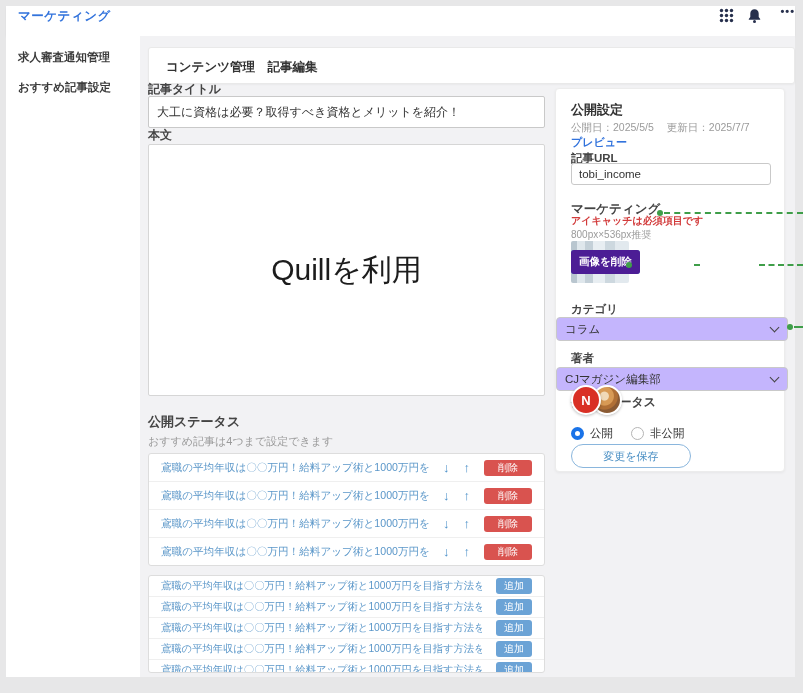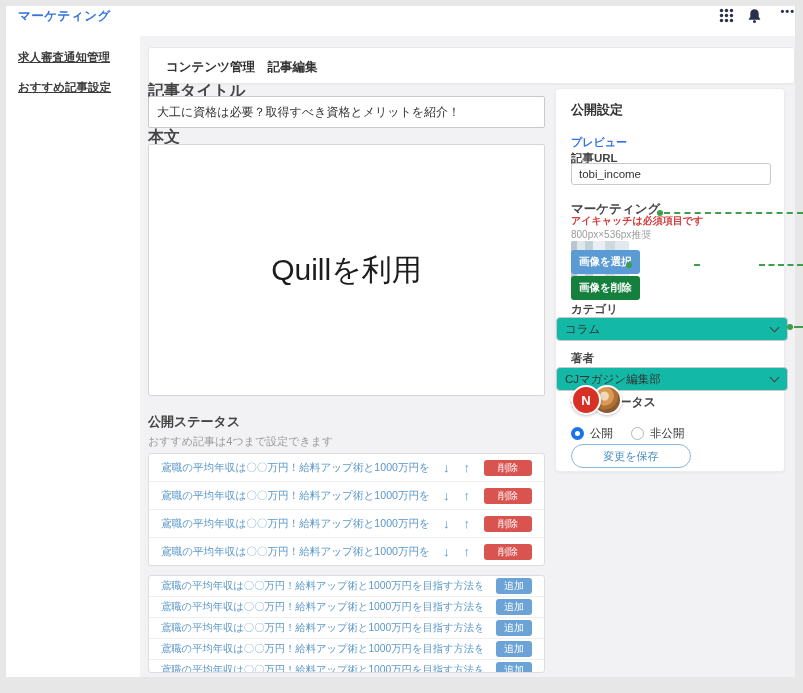--- a/index.html
+++ b/index.html
@@ -15,28 +15,28 @@
   
   .header{left:6px;top:6px;width:789px;height:30px;background:#fff;box-shadow:0 1px 2px rgba(0,0,0,.05);}
   .brand{left:18px;top:8px;font-size:12.5px;font-weight:bold;color:#3273dc;letter-spacing:.5px;cursor:pointer;}
   .hicon{top:8px;width:16px;height:16px;color:#27304d;cursor:pointer;}
   .hicon svg{display:block;}
   .ellipsis{top:5px;font-size:11px;font-weight:bold;color:#27304d;letter-spacing:1px;}
 
   
   .sidebar{left:6px;top:36px;width:134px;height:641px;background:#fff;}
   .main-bg{left:140px;top:36px;width:655px;height:641px;background:#f2f2f4;}
-  .side-item{left:18px;font-size:11.5px;font-weight:600;color:#3b3b3b;cursor:pointer;text-decoration:underline;}
+  .side-item{left:18px;font-size:11.5px;font-weight:600;color:#3b3b3b;cursor:pointer;}
 
   
   .title-card{left:148px;top:47px;width:647px;height:37px;background:#fff;border:1px solid #e9e9e9;border-radius:3px;box-shadow:0 1px 2px rgba(0,0,0,.04);}
   .title-card span{display:block;padding:11px 0 0 17px;font-size:12.5px;font-weight:bold;color:#333;}
 
   
-  .flabel{font-size:16px;font-weight:bold;color:#444;}
+  .flabel{font-size:12px;font-weight:bold;color:#444;}
   .tinput{left:148px;top:96px;width:397px;height:32px;background:#fff;border:1px solid #c9c9c9;border-radius:2px;
           font-size:12px;color:#333;padding:0 8px;font-family:inherit;}
   .editor{left:148px;top:144px;width:397px;height:252px;background:#fff;border:1px solid #d6d6d6;border-radius:2px;
           display:flex;align-items:center;justify-content:center;cursor:text;}
   .editor span{font-size:30px;color:#1c1c1c;}
 
   .rec-note{font-size:11px;color:#9a9a9a;}
   .alist{left:148px;width:397px;background:#fff;border:1px solid #ddd;border-radius:3px;overflow:hidden;}
   .list1{top:453px;}
   .list2{top:575px;height:98px;}
@@ -67,22 +67,22 @@
       radial-gradient(circle at 18% 38%, #c98c6e 0 3px, transparent 4px),
       radial-gradient(circle at 48% 58%, #f3efe9 0 8px, transparent 9px),
       radial-gradient(circle at 48% 40%, #d9a583 0 3px, transparent 4px),
       radial-gradient(circle at 78% 52%, #2c3a55 0 8px, transparent 9px),
       radial-gradient(circle at 78% 34%, #ca906f 0 3px, transparent 4px),
       linear-gradient(90deg,#b9c6cf 0 6px,#dfe7ec 6px 14px,#c4d0d8 14px 22px,#e8eef2 22px 34px,#cdd8df 34px 44px,#e2e9ee 44px 58px);
   }
   .imgbtn{top:161px;height:24px;border:none;border-radius:3px;color:#fff;font-size:10.5px;font-weight:bold;
           padding:0 8px;cursor:pointer;font-family:inherit;}
   .pick{left:80px;background:#5b9bd5;}
-  .remove{left:145px;background:#15803d;margin-top:26px;}
-  .p-select{top:228px;width:200px;height:22px;background:#14b8a6;border:1px solid #c9c9c9;border-radius:4px;
+  .remove{left:145px;background:#4c1d95;}
+  .p-select{top:228px;width:200px;height:22px;background:#c4b5fd;border:1px solid #c9c9c9;border-radius:4px;
             display:flex;align-items:center;padding:0 22px 0 8px;font-size:11.5px;color:#333;cursor:pointer;position:absolute;text-align:right;}
   .sel2{top:278px;}
   .chev{position:absolute;right:9px;top:6px;width:6px;height:6px;border-right:1.6px solid #444;border-bottom:1.6px solid #444;transform:rotate(45deg);}
   .avatars{left:84px;top:296px;display:flex;}
   .av{width:30px;height:30px;border-radius:50%;border:2px solid #fff;box-shadow:0 1px 3px rgba(0,0,0,.25);box-sizing:border-box;}
   .av-n{background:#d93025;color:#fff;font-size:13px;font-weight:bold;display:flex;align-items:center;justify-content:center;z-index:2;}
   .av-photo{margin-left:-9px;background:radial-gradient(circle at 40% 35%,#f0d9b8 0 4px,#d89a55 5px 9px,#b06f35 10px 13px,#8a5a33 14px);z-index:1;}
   .radio-row{top:337px;display:flex;align-items:center;font-size:11.5px;color:#333;}
   .radio{width:13px;height:13px;border-radius:50%;box-sizing:border-box;margin-right:6px;cursor:pointer;}
   .radio.on{border:4px solid #1a73e8;background:#fff;}
@@ -190,20 +190,24 @@
   </div>
 
   <div class="arow">
     <span class="alink">鳶職の平均年収は〇〇万円！給料アップ術と1000万円を目指す方法を徹底解説</span>
     <span class="tagbtn add">追加</span>
   </div>
 </div>
 
 <div class="abs panel">
   <div class="abs p-head" style="top:12px;">公開設定</div>
+  <div class="abs p-dates">
+    <span>公開日：2025/5/5</span>
+    <span style="margin-left:10px;">更新日：2025/7/7</span>
+  </div>
   <div class="abs p-link">プレビュー</div>
 
   <div class="abs p-label" style="top:62px;">記事URL</div>
   <input class="abs p-input" value="tobi_income" style="">
 
   <div class="abs p-label" style="top:112px;font-size:12.5px;">マーケティング</div>
   <div class="abs req">アイキャッチは必須項目です</div>
   <div class="abs sizenote">800px×536px推奨</div>
   <div class="abs thumb"></div>
   <button class="abs imgbtn pick">画像を選択</button>

